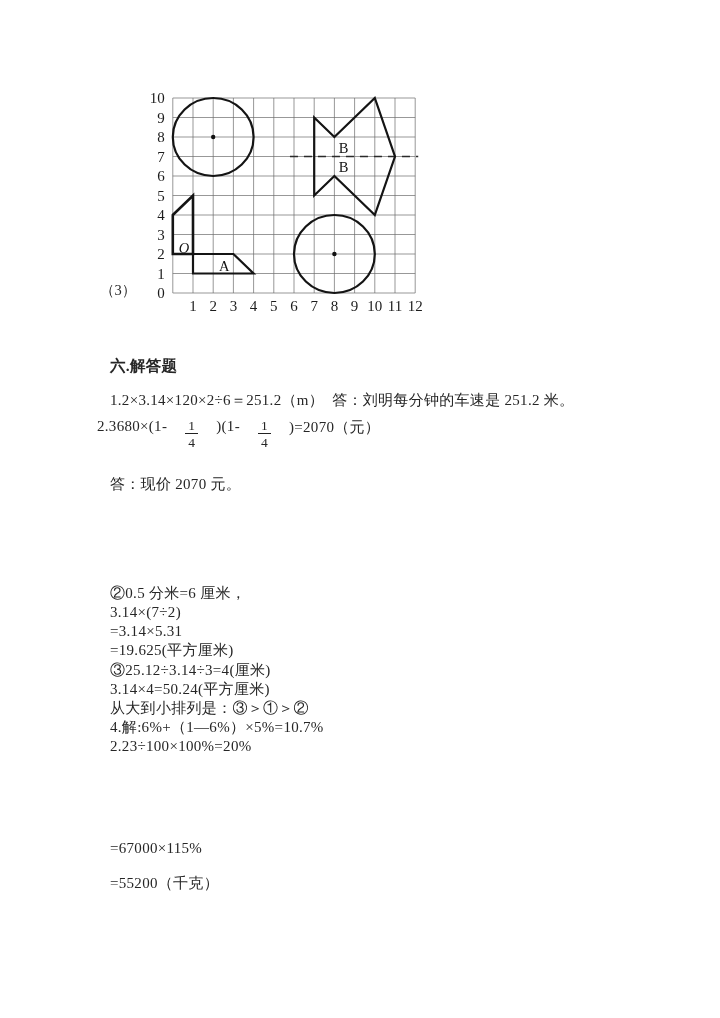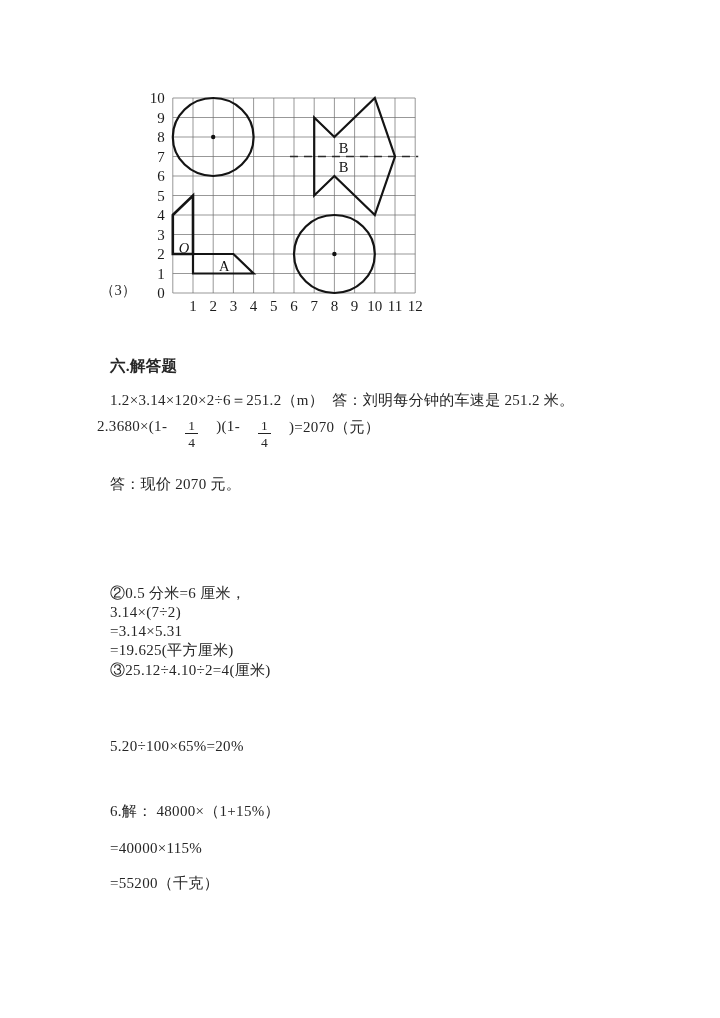--- a/index.html
+++ b/index.html
@@ -117,22 +117,24 @@
     </span>
     <span>)=2070（元）</span>
   </div>
 
   <div class="line" style="top:475px">答：现价 2070 元。</div>
 
   <div class="line" style="top:584px">②0.5 分米=6 厘米，</div>
   <div class="line" style="top:603px">3.14×(7÷2)</div>
   <div class="line" style="top:622px">=3.14×5.31</div>
   <div class="line" style="top:641px">=19.625(平方厘米)</div>
-  <div class="line" style="top:661px">③25.12÷4.10÷2=4(厘米)</div>
-  <div class="line" style="top:737px">5.20÷100×65%=20%</div>
+  <div class="line" style="top:661px">③25.12÷3.14÷3=4(厘米)</div>
+  <div class="line" style="top:680px">3.14×4=50.24(平方厘米)</div>
+  <div class="line" style="top:699px">从大到小排列是：③＞①＞②</div>
+  <div class="line" style="top:718px">4.解:6%+（1—6%）×5%=10.7%</div>
+  <div class="line" style="top:737px">2.23÷100×100%=20%</div>
 
 
-  <div class="line" style="top:802px">6.解： 48000×（1+15%）</div>
-  <div class="line" style="top:839px">=40000×115%</div>
+  <div class="line" style="top:839px">=67000×115%</div>
   <div class="line" style="top:874px">=55200（千克）</div>
 
 
 </div>
 
 </body></html>

